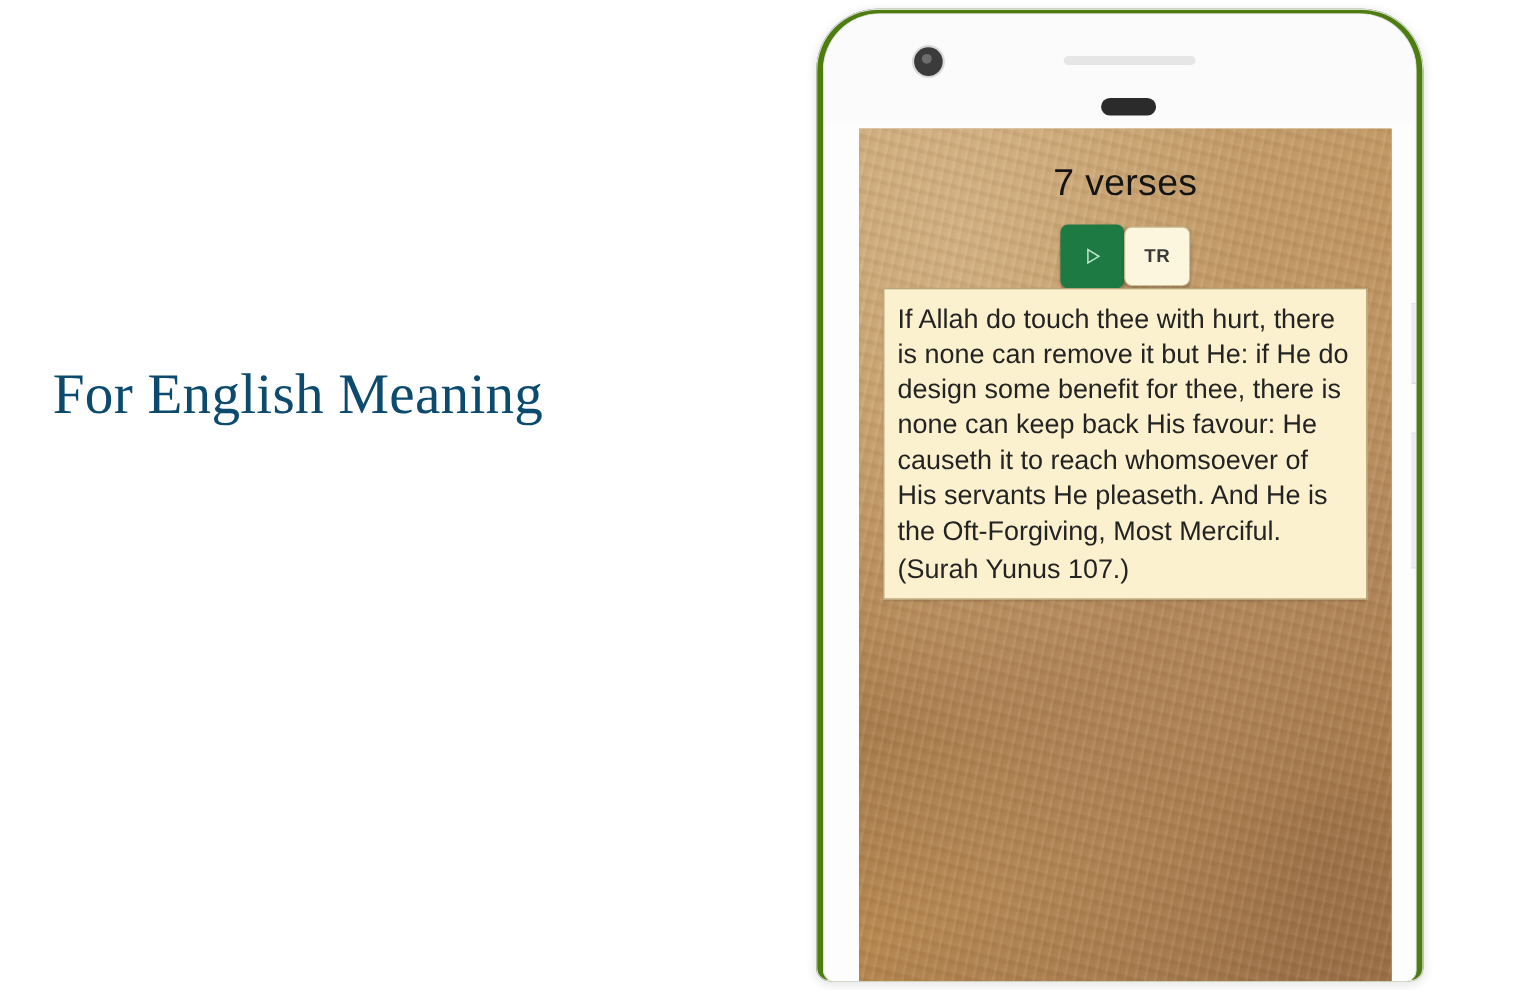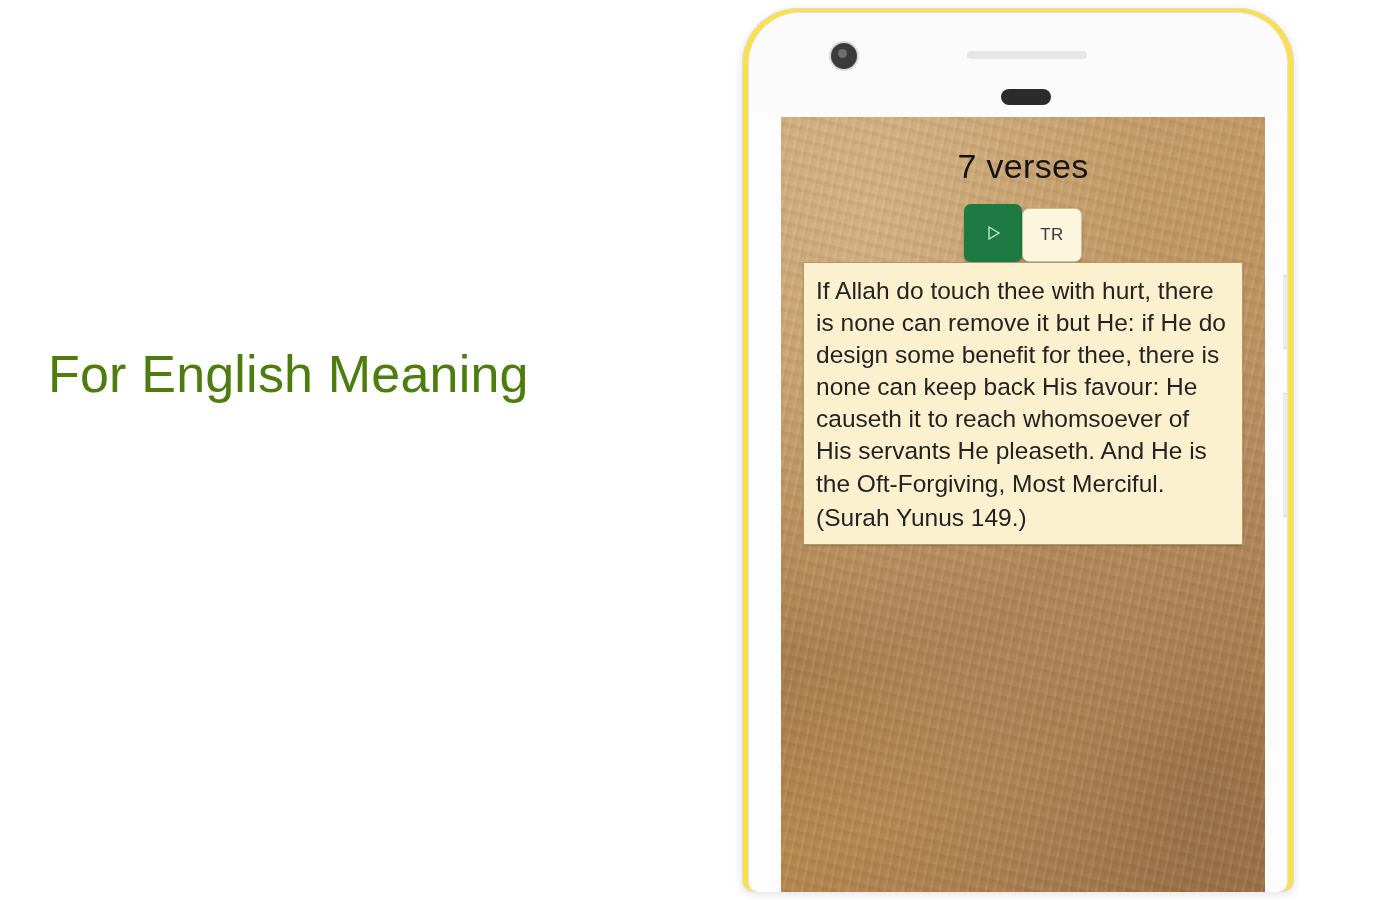--- a/index.html
+++ b/index.html
@@ -12,38 +12,38 @@
     height: 900px;
     position: relative;
     overflow: hidden;
     font-family: "Liberation Sans", sans-serif;
   }
 
   
   .promo {
     position: absolute;
     left: 48px;
-    top: 338px;
+    top: 322px;
     width: 620px;
-    color: #4d7c0f;
-    font-family: Liberation Sans, sans-serif;
+    color: #0c4a6e;
+    font-family: Liberation Serif, serif;
     font-size: 52px;
     line-height: 1.42;
     letter-spacing: 0.2px;
   }
   .promo .line { display: block; white-space: nowrap; }
 
   
   .phone {
     position: absolute;
     left: 742px;
     top: 8px;
     width: 552px;
     height: 884px;
-    background: #fde047;
+    background: #4d7c0f;
     border-radius: 56px 56px 12px 12px;
     box-shadow: 0 0 0 1px #dcdcdc inset, 0 2px 10px rgba(0,0,0,0.12);
   }
   .phone-body {
     position: absolute;
     left: 6px;
     top: 4px;
     right: 6px;
     bottom: 0;
     background: #fdfdfd;
@@ -151,22 +151,23 @@
     font-size: 34px;
     font-weight: 400;
     padding-top: 30px;
     letter-spacing: 0.3px;
   }
 
   .btn-row {
     position: relative;
     display: flex;
     justify-content: center;
-    align-items: flex-end;
+    align-items: center;
     margin-top: 18px;
+    font-weight: bold;
   }
   .play-btn {
     width: 58px;
     height: 58px;
     border-radius: 7px;
     background: #1e7a43;
     box-shadow: 0 2px 3px rgba(0,0,0,0.28);
     display: flex;
     align-items: center;
     justify-content: center;
@@ -228,21 +229,21 @@
               <polygon points="6,4 16,10 6,16" fill="none" stroke="#bfe6cd" stroke-width="1.4"></polygon>
             </svg>
           </span>
         </div>
         <div class="tr-btn">TR</div>
       </div>
 
 
       <div class="card">
         <p> If Allah do touch thee with hurt, there is none can remove it but He: if He do design some benefit for thee, there is none can keep back His favour: He causeth it to reach whomsoever of His servants He pleaseth. And He is the Oft-Forgiving, Most Merciful.</p>
-        <p class="ref">(Surah Yunus 149.)</p>
+        <p class="ref">(Surah Yunus 107.)</p>
       </div>
 
     </div>
 
     <div class="side-btn-1"></div>
     <div class="side-btn-2"></div>
   </div>
 </div>
 
 </body></html>

